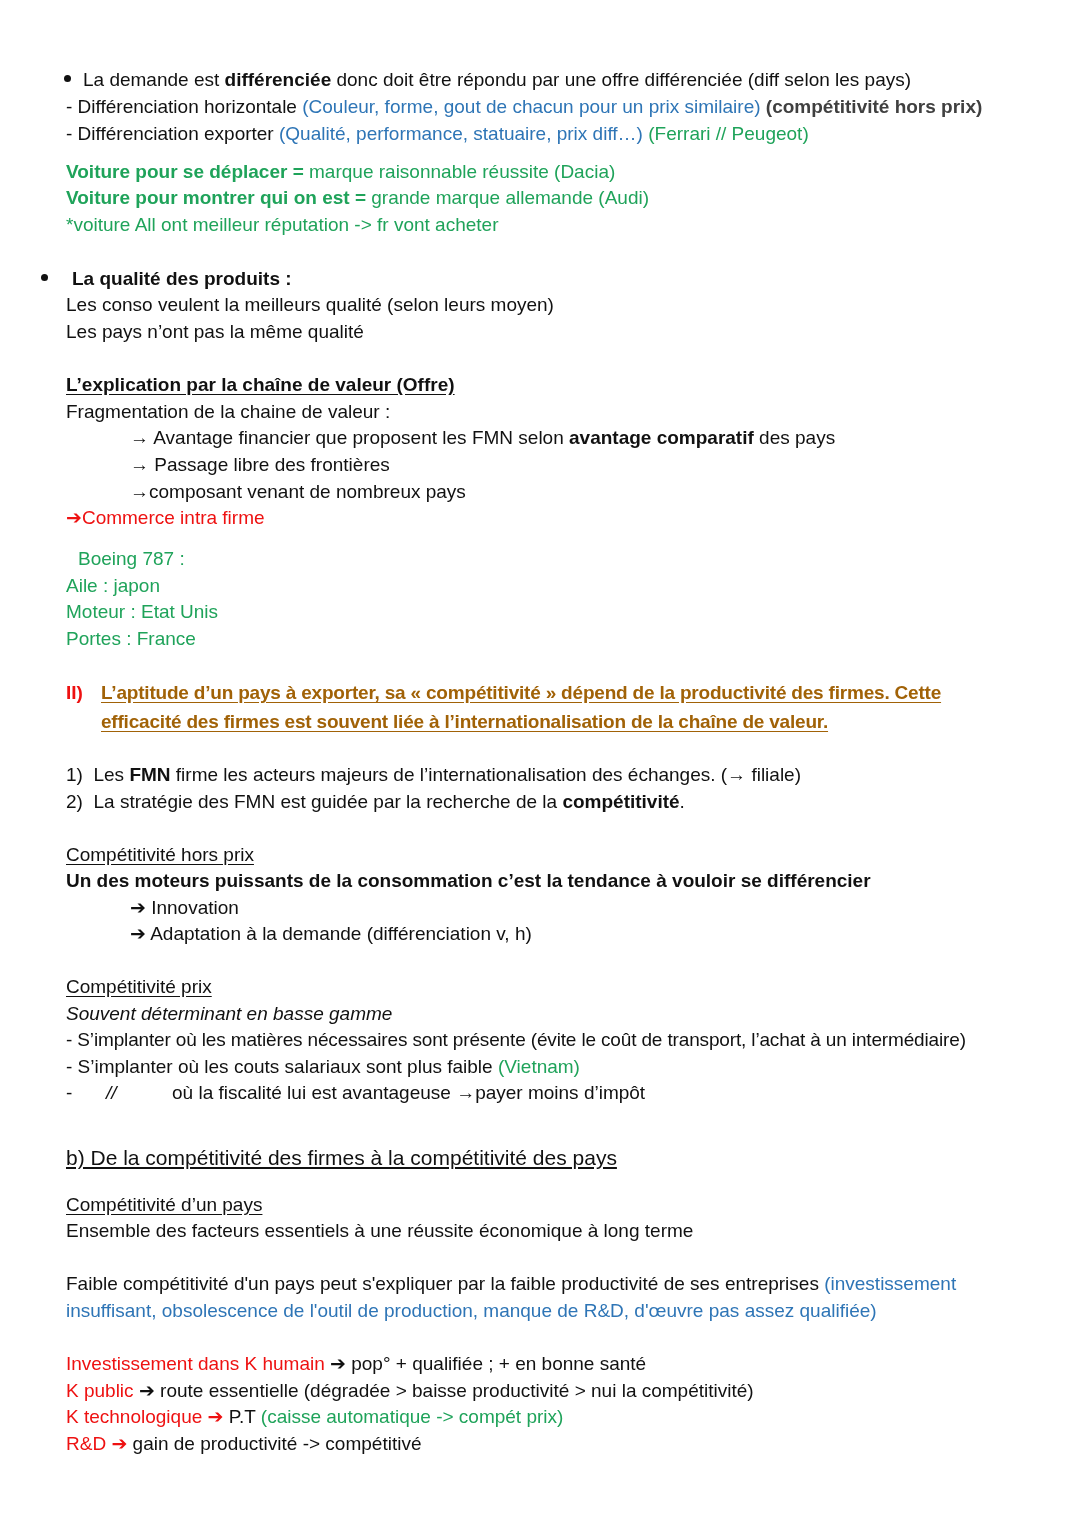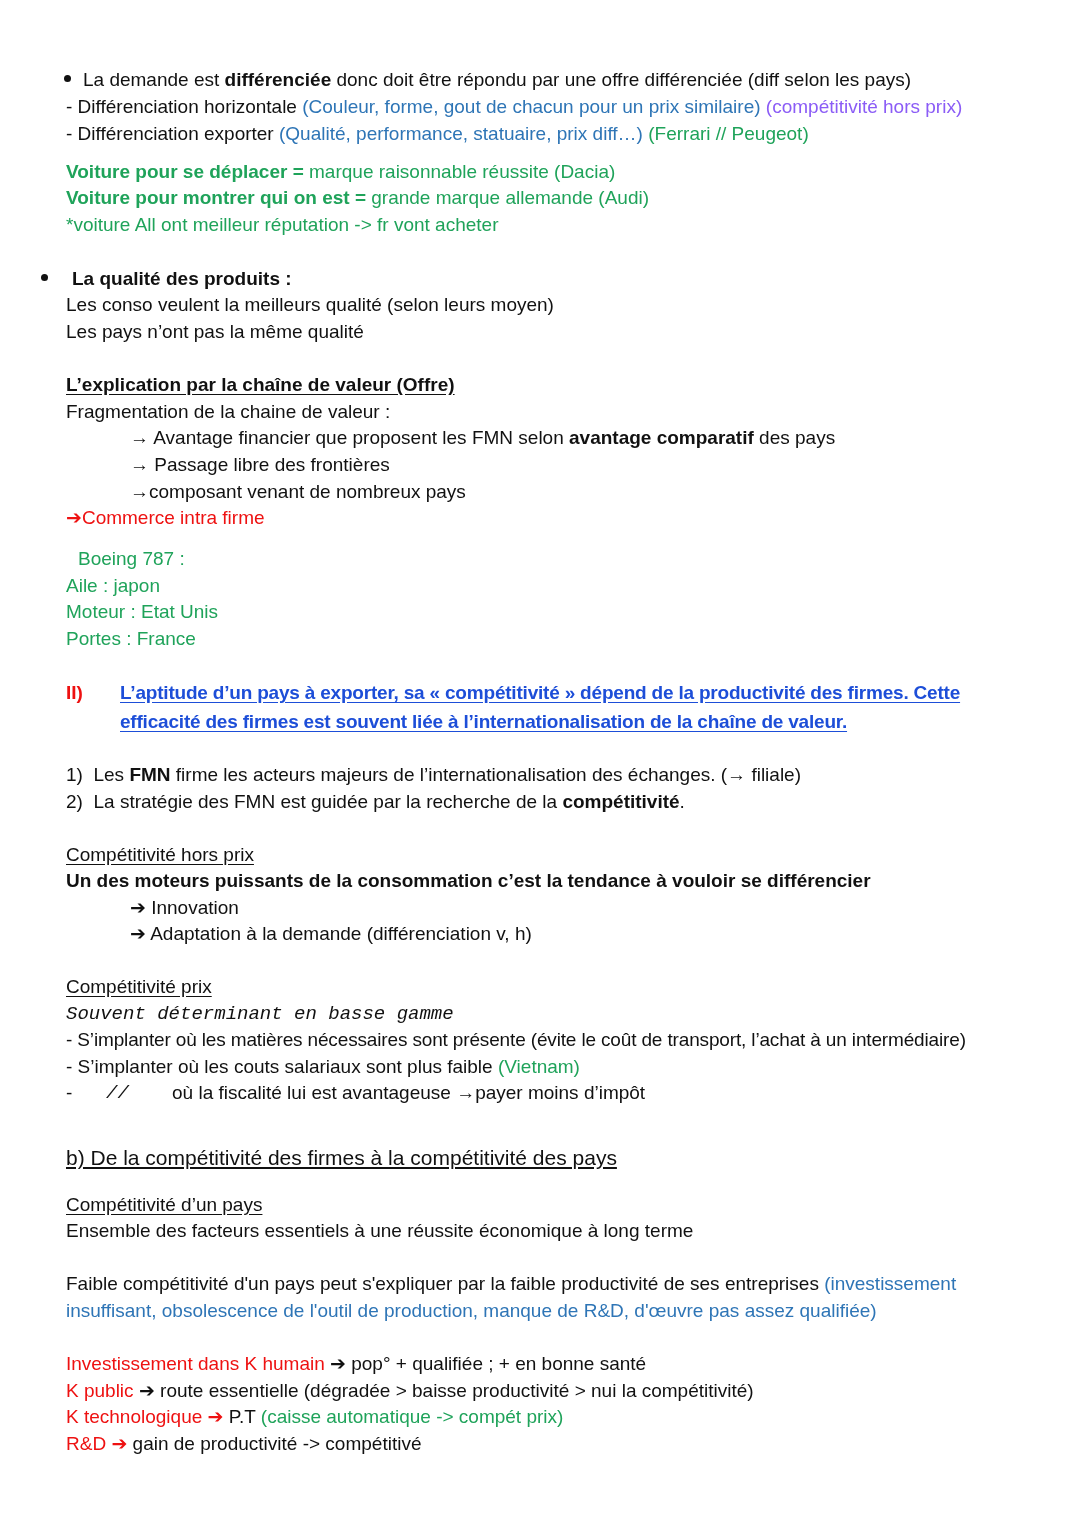--- a/index.html
+++ b/index.html
@@ -3,29 +3,29 @@
 <meta charset="utf-8">
 <style>
   html, body { margin: 0; padding: 0; background: #ffffff; }
   body {
     width: 1080px; height: 1527px; position: relative; overflow: hidden;
     font-family: "Liberation Sans", "DejaVu Sans", sans-serif;
     font-size: 19px; color: #111111;
   }
   .ln { position: absolute; white-space: nowrap; line-height: 24px; }
   .b { font-weight: bold; }
-  .i { font-style: italic; font-family: Liberation Mono, monospace; }
+  .i { font-style: italic; }
   .u { text-decoration: underline; text-underline-offset: 3px; }
   .blue { color: #2e75b6; }
   .green { color: #1fa35a; }
-  .yellow { color: #8b5cf6; }
+  .yellow { color: #404040; font-weight: bold; }
   .red { color: #ee1111; }
   .bullet { position: absolute; width: 7px; height: 7px; border-radius: 50%; background: #111; }
   .heading2 { font-size: 21px; }
-  .redhead { color: #1d4ed8; font-weight: bold; text-decoration: underline; text-underline-offset: 3px; margin-left: 19px; }
+  .redhead { color: #a16207; font-weight: bold; text-decoration: underline; text-underline-offset: 3px; }
   .arrow-bold { font-weight: bold; }
 </style>
 </head>
 <body>
 
 <span class="bullet" style="left:64px; top:75px;"></span>
 <div class="ln" style="left:83px; top:68px;">
   <span>La demande est </span><span class="b">différenciée</span><span> donc doit être répondu par une offre différenciée (diff selon les pays)</span>
 </div>
 <div class="ln" style="left:66px; top:95px;">

